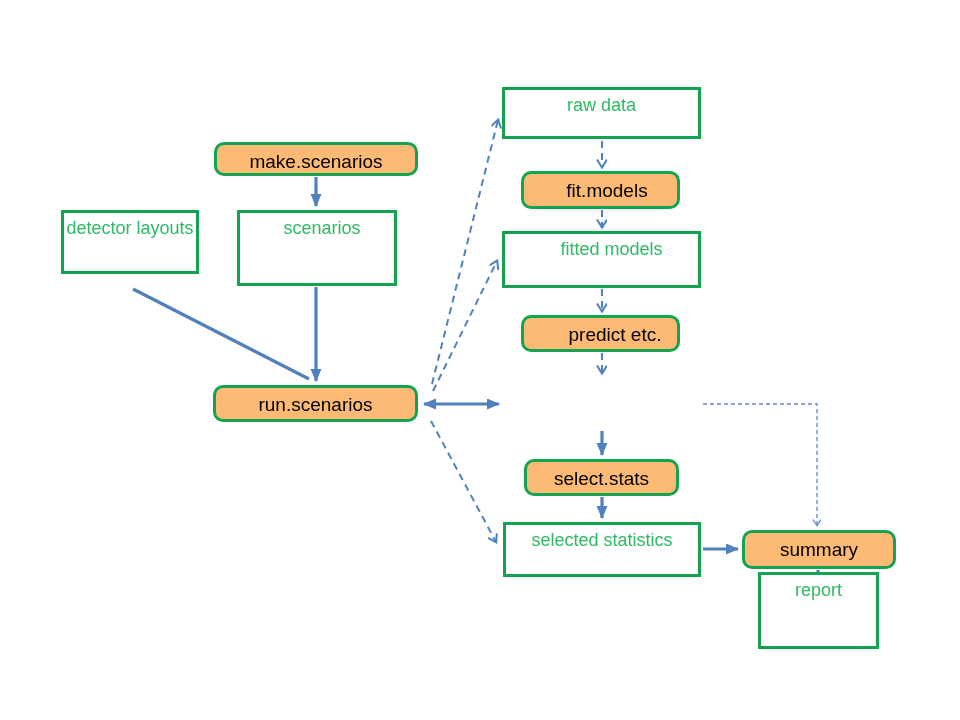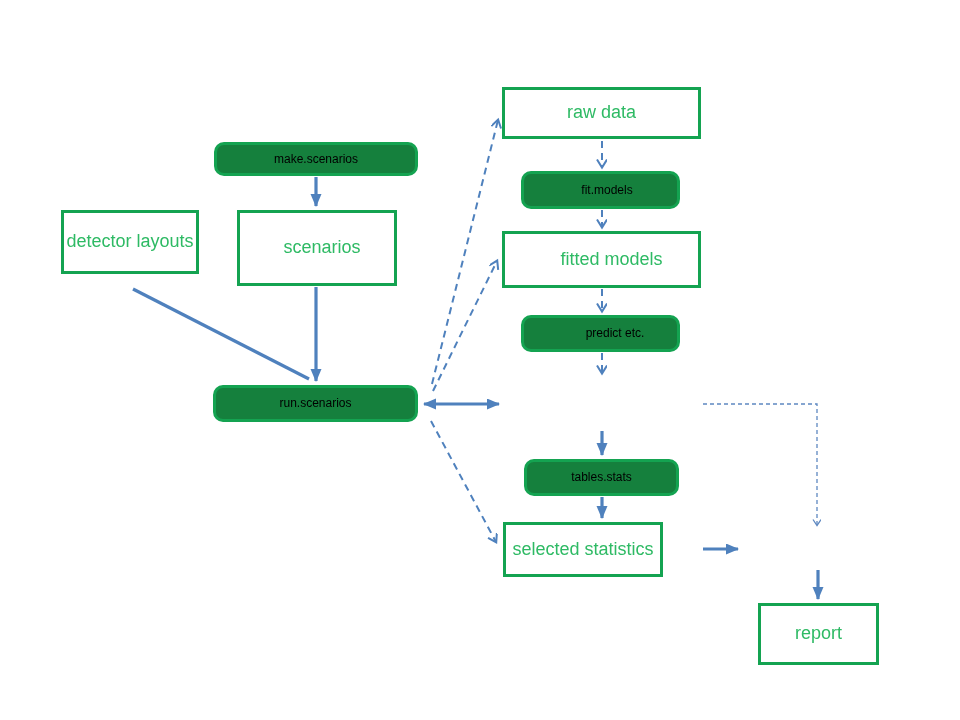--- a/index.html
+++ b/index.html
@@ -8,38 +8,37 @@
     position: relative;
     width: 960px; height: 720px;
     background: #ffffff;
     font-family: "Liberation Sans", "DejaVu Sans", sans-serif;
     overflow: hidden;
   }
   .node {
     position: absolute;
     box-sizing: border-box;
     display: flex;
-    align-items: center;
     justify-content: center;
     text-align: center;
     font-size: 18px;
     line-height: 1.75;
     white-space: pre-line;
   }
   .node.object {
     background: #ffffff;
     border: 3px solid #14a351;
     color: #2eba64;
   }
   .node.function {
-    background: #15803d;
+    background: #fdba74;
     border: 3px solid #14a351;
     border-radius: 10px;
     color: #000000;
-    font-size: 12px;
+    font-size: 19px;
   }
   #edges {
     position: absolute;
     left: 0; top: 0;
     width: 960px; height: 720px;
     pointer-events: none;
   }
   .edge { fill: none; stroke: #4f81bd; }
   .edge.solid  { stroke-width: 3.2; }
   .edge.dashed { stroke-width: 2;   stroke-dasharray: 7 5; }
@@ -82,16 +81,17 @@
       <path d="M703,404 L817,404 L817,525" class="edge thin" marker-end="url(#chev-sm)"></path>
     </svg>
 <div class="node function" style="left: 214px; top: 142px; width: 204px; height: 34px;"><span>make.scenarios</span></div>
     <div class="node object" style="left: 61px; top: 210px; width: 138px; height: 64px;"><span>detector layouts</span></div>
     <div class="node object" style="left: 237px; top: 210px; width: 160px; height: 76px; padding-left: 10px;"><span>scenarios</span></div>
     <div class="node function" style="left: 213px; top: 385px; width: 205px; height: 37px;"><span>run.scenarios</span></div>
     <div class="node object" style="left: 502px; top: 87px; width: 199px; height: 52px;"><span>raw data</span></div>
     <div class="node function" style="left: 521px; top: 171px; width: 159px; height: 38px; padding-left: 13px;"><span>fit.models</span></div>
     <div class="node object" style="left: 502px; top: 231px; width: 199px; height: 57px; padding-left: 20px;"><span>fitted models</span></div>
     <div class="node function" style="left: 521px; top: 315px; width: 159px; height: 37px; padding-left: 29px;"><span>predict etc.</span></div>
-    <div class="node function" style="left: 524px; top: 459px; width: 155px; height: 37px;"><span>tables.stats</span></div>
-    <div class="node object" style="left: 503px; top: 522px; width: 160px; height: 55px;"><span>selected statistics</span></div>
-    <div class="node object" style="left: 758px; top: 603px; width: 121px; height: 62px;"><span>report</span></div>
+    <div class="node function" style="left: 524px; top: 459px; width: 155px; height: 37px;"><span>select.stats</span></div>
+    <div class="node object" style="left: 503px; top: 522px; width: 198px; height: 55px;"><span>selected statistics</span></div>
+    <div class="node function" style="left: 742px; top: 530px; width: 154px; height: 39px;"><span>summary</span></div>
+    <div class="node object" style="left: 758px; top: 572px; width: 121px; height: 77px;"><span>report</span></div>
   </div>
 
 </body></html>

